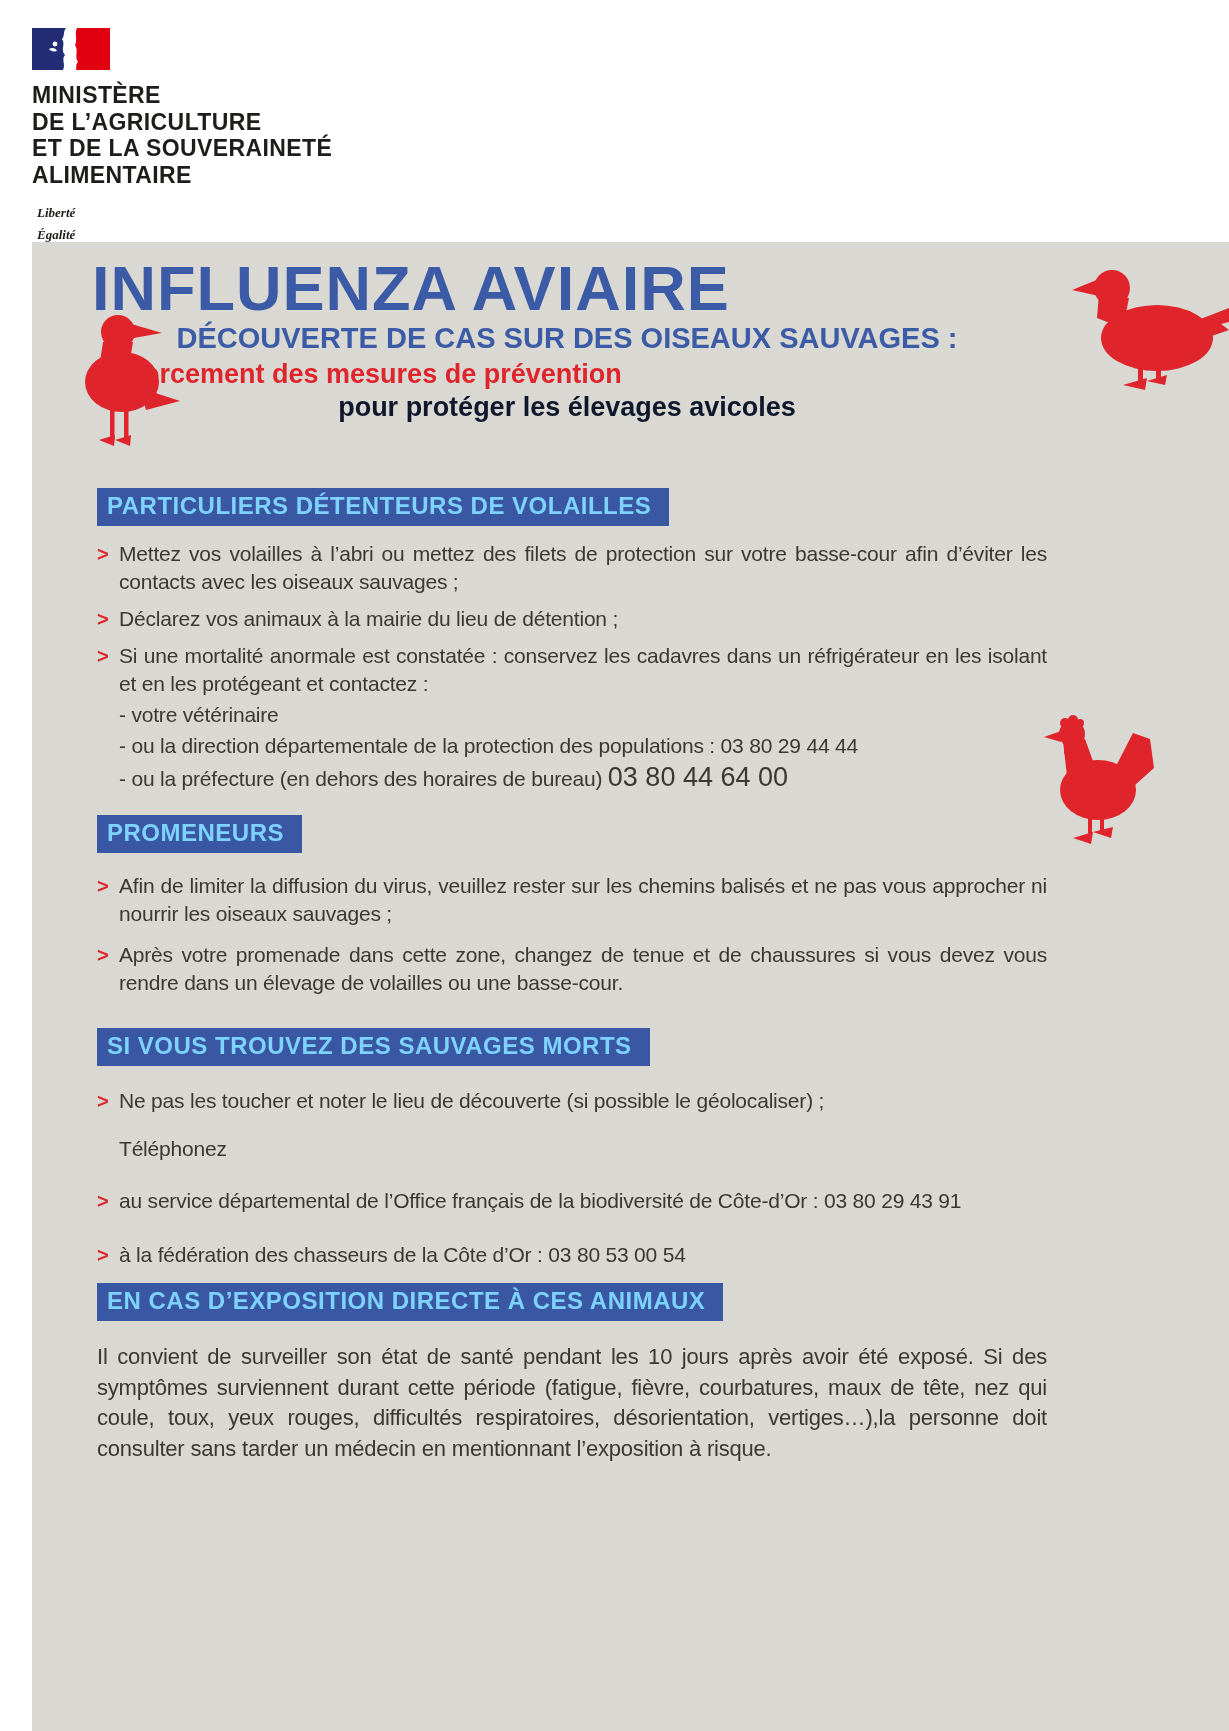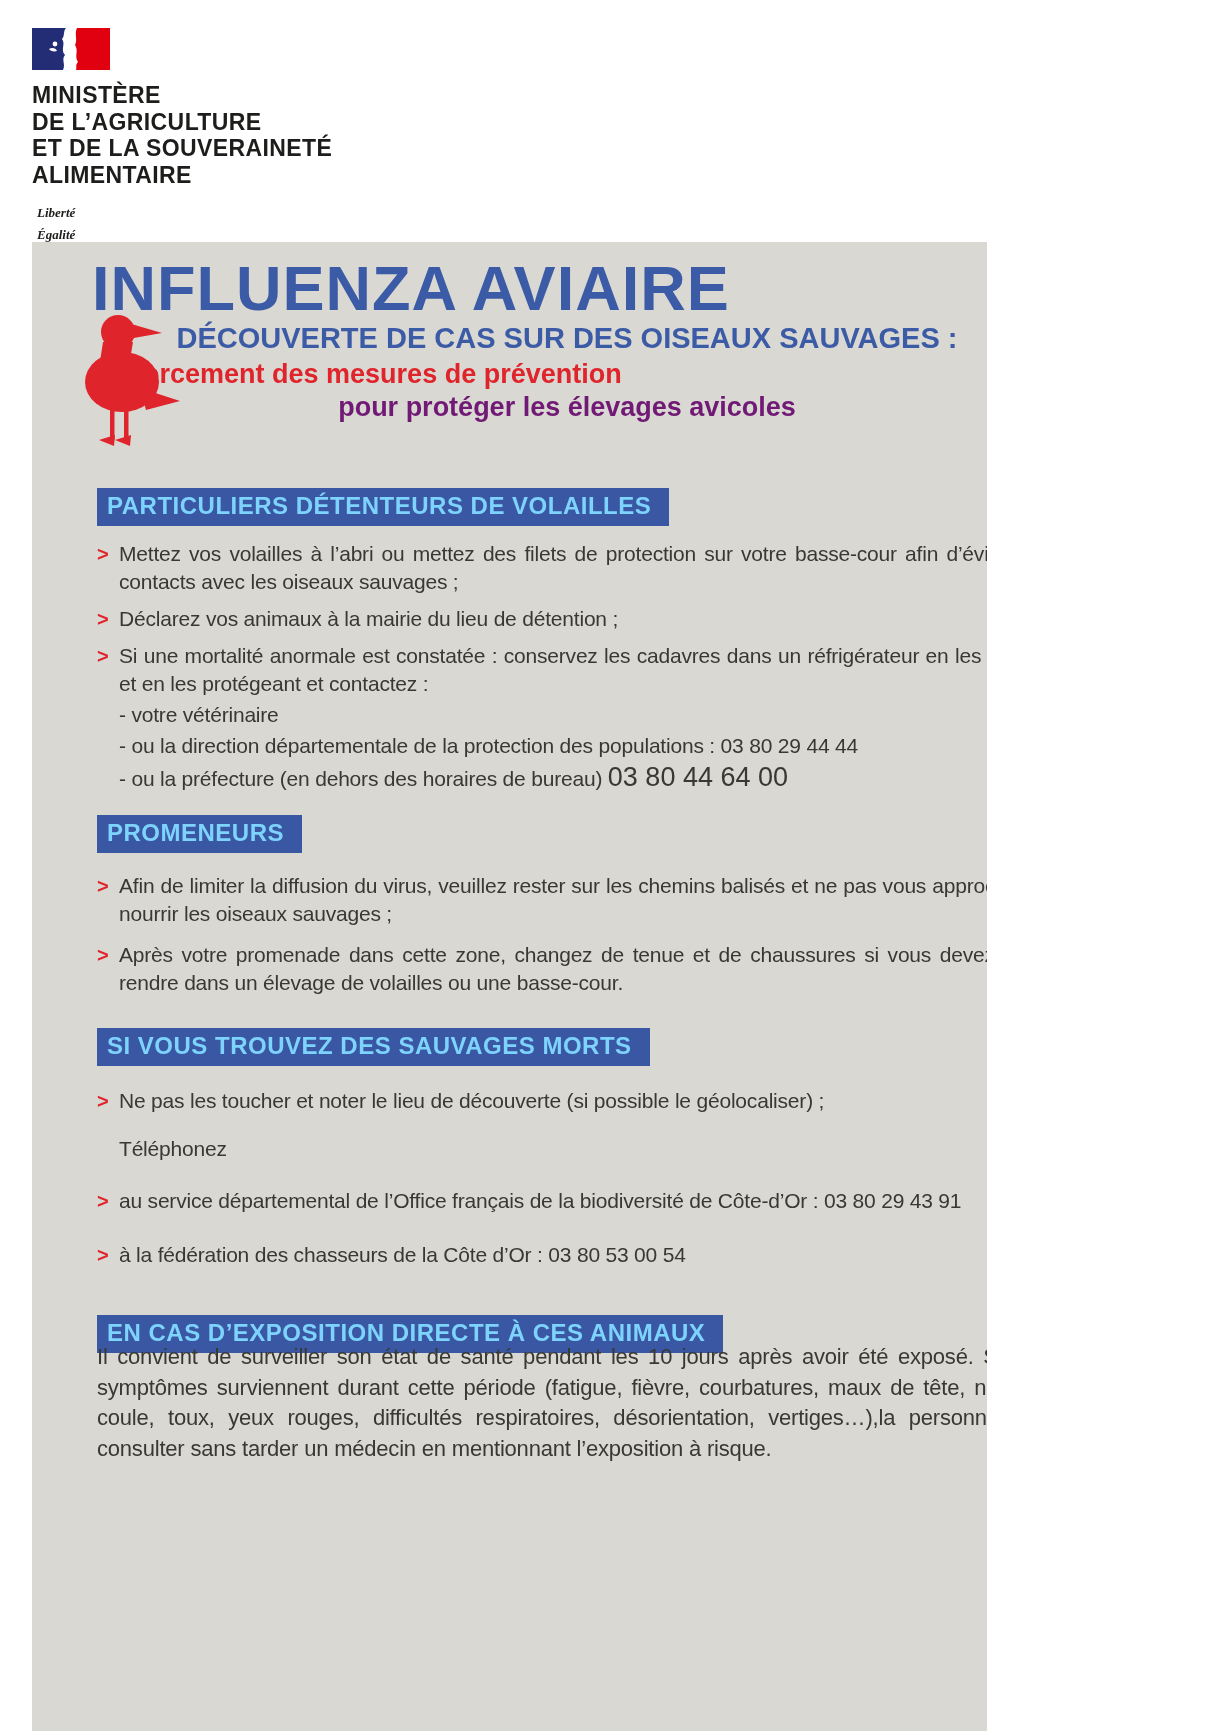--- a/index.html
+++ b/index.html
@@ -1,17 +1,17 @@
 <!DOCTYPE html>
 <html><head>
 <meta charset="utf-8">
 <style>
   html,body { margin:0; padding:0; background:#ffffff; }
   .page {
-    position:relative; width:987px; height:1731px; background:#ffffff;
+    position:relative; width:1229px; height:1731px; background:#ffffff;
     font-family:"Liberation Sans", sans-serif; overflow:hidden;
   }
   
   .logo-block { position:absolute; left:32px; top:28px; }
   .flag { display:block; }
   .ministry-name {
     margin-top:12px; font-weight:bold; color:#1d1d1b;
     font-size:23px; line-height:26.5px; letter-spacing:0.4px;
   }
   .motto {
@@ -32,21 +32,21 @@
   .subtitle-blue {
     position:absolute; left:60px; top:80px; width:950px; text-align:center;
     font-size:29px; font-weight:bold; color:#3c5ba6; white-space:nowrap;
   }
   .subtitle-red-1 {
     position:absolute; left:60px; top:117px; width:950px; 
     font-size:27px; font-weight:bold; color:#e0242c; white-space:nowrap;
   }
   .subtitle-red-2 {
     position:absolute; left:60px; top:150px; width:950px; text-align:center;
-    font-size:27px; font-weight:bold; color:#701a75; white-space:nowrap;
+    font-size:27px; font-weight:bold; color:#0f172a; white-space:nowrap;
   }
   
   .bird { position:absolute; }
   .bird-gull { left:34px; top:66px; }
   .bird-duck { left:1040px; top:20px; }
   .bird-hen  { left:1006px; top:468px; }
   
   .sec-header {
     position:absolute; left:65px; display:inline-block;
     background:#3a57a4; color:#7dd3fc; font-weight:bold; font-size:24px;
@@ -189,19 +189,19 @@
       <div class="bullet nojust spaced">
         <span class="arrow">&gt;</span>
         <span>au service départemental de l’Office français de la biodiversité de Côte-d’Or : 03 80 29 43 91</span>
       </div>
       <div class="bullet nojust">
         <span class="arrow">&gt;</span>
         <span>à la fédération des chasseurs de la Côte d’Or : 03 80 53 00 54</span>
       </div>
     </div>
 
-    <div class="sec-header" style="top:1041px;margin-top:32px;">EN CAS D’EXPOSITION DIRECTE À CES ANIMAUX</div>
+    <div class="sec-header" style="top:1041px;">EN CAS D’EXPOSITION DIRECTE À CES ANIMAUX</div>
     <div class="sec-body" style="top:1100px;">
       <div class="paragraph">Il convient de surveiller son état de santé pendant les 10 jours après avoir été exposé. Si des symptômes surviennent durant cette période (fatigue, fièvre, courbatures, maux de tête, nez qui coule, toux, yeux rouges, difficultés respiratoires, désorientation, vertiges…),la personne doit consulter sans tarder un médecin en mentionnant l’exposition à risque.</div>
     </div>
 
   </div>
 </div>
 
 </body></html>

